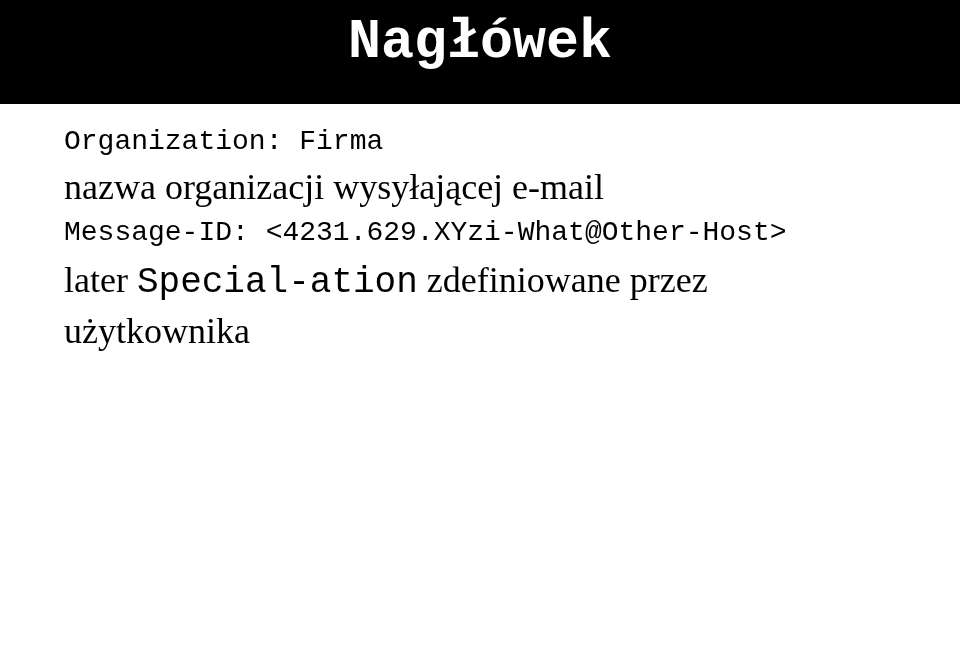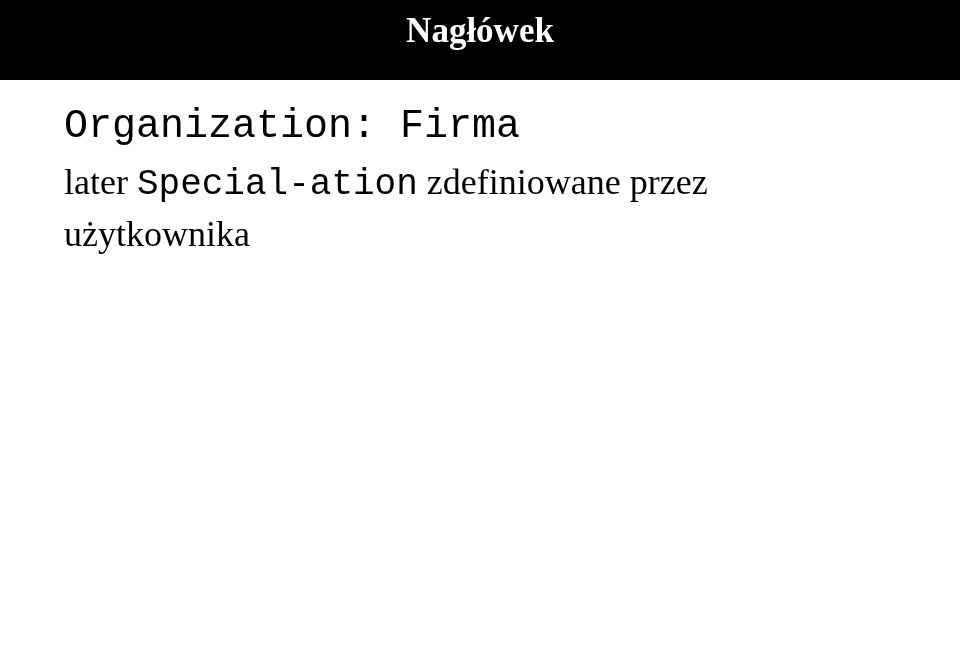--- a/index.html
+++ b/index.html
@@ -14,32 +14,32 @@
       overflow: hidden;
       position: relative;
     }
     .header-bar {
       background: #000000;
       width: 100%;
       padding: 10px 0 28px 0;
     }
     .title {
       color: #ffffff;
-      font-family: Liberation Serif, serif;
-      font-size: 35px;
+      font-family: Liberation Mono, monospace;
+      font-size: 55px;
       font-weight: bold;
       text-align: center;
       line-height: 1.2;
     }
     .content {
       padding: 18px 60px 0 64px;
     }
     .mono {
       font-family: "Courier New", Courier, monospace;
-      font-size: 40px;
+      font-size: 28px;
       line-height: 1.45;
       color: #000000;
     }
     .description {
       font-family: Georgia, "Times New Roman", serif;
       font-size: 36px;
       line-height: 1.35;
       color: #000000;
       padding-left: 0;
     }
@@ -54,23 +54,25 @@
 <body>
 
 <div class="header-bar">
   <div class="title">Nagłówek</div>
 </div>
 
 <div class="content">
 
   <div class="block">
     <div class="mono">Organization: Firma</div>
+    <div class="description">nazwa organizacji wysyłającej e-mail</div>
   </div>
 
   <div class="block">
+    <div class="mono">Message-ID: &lt;4231.629.XYzi-What@Other-Host&gt;</div>
   </div>
 
   <div class="block">
     <div class="description">
       <span>later </span><span class="inline-mono">Special-ation</span><span> zdefiniowane przez użytkownika</span>
     </div>
   </div>
 
 </div>
 

